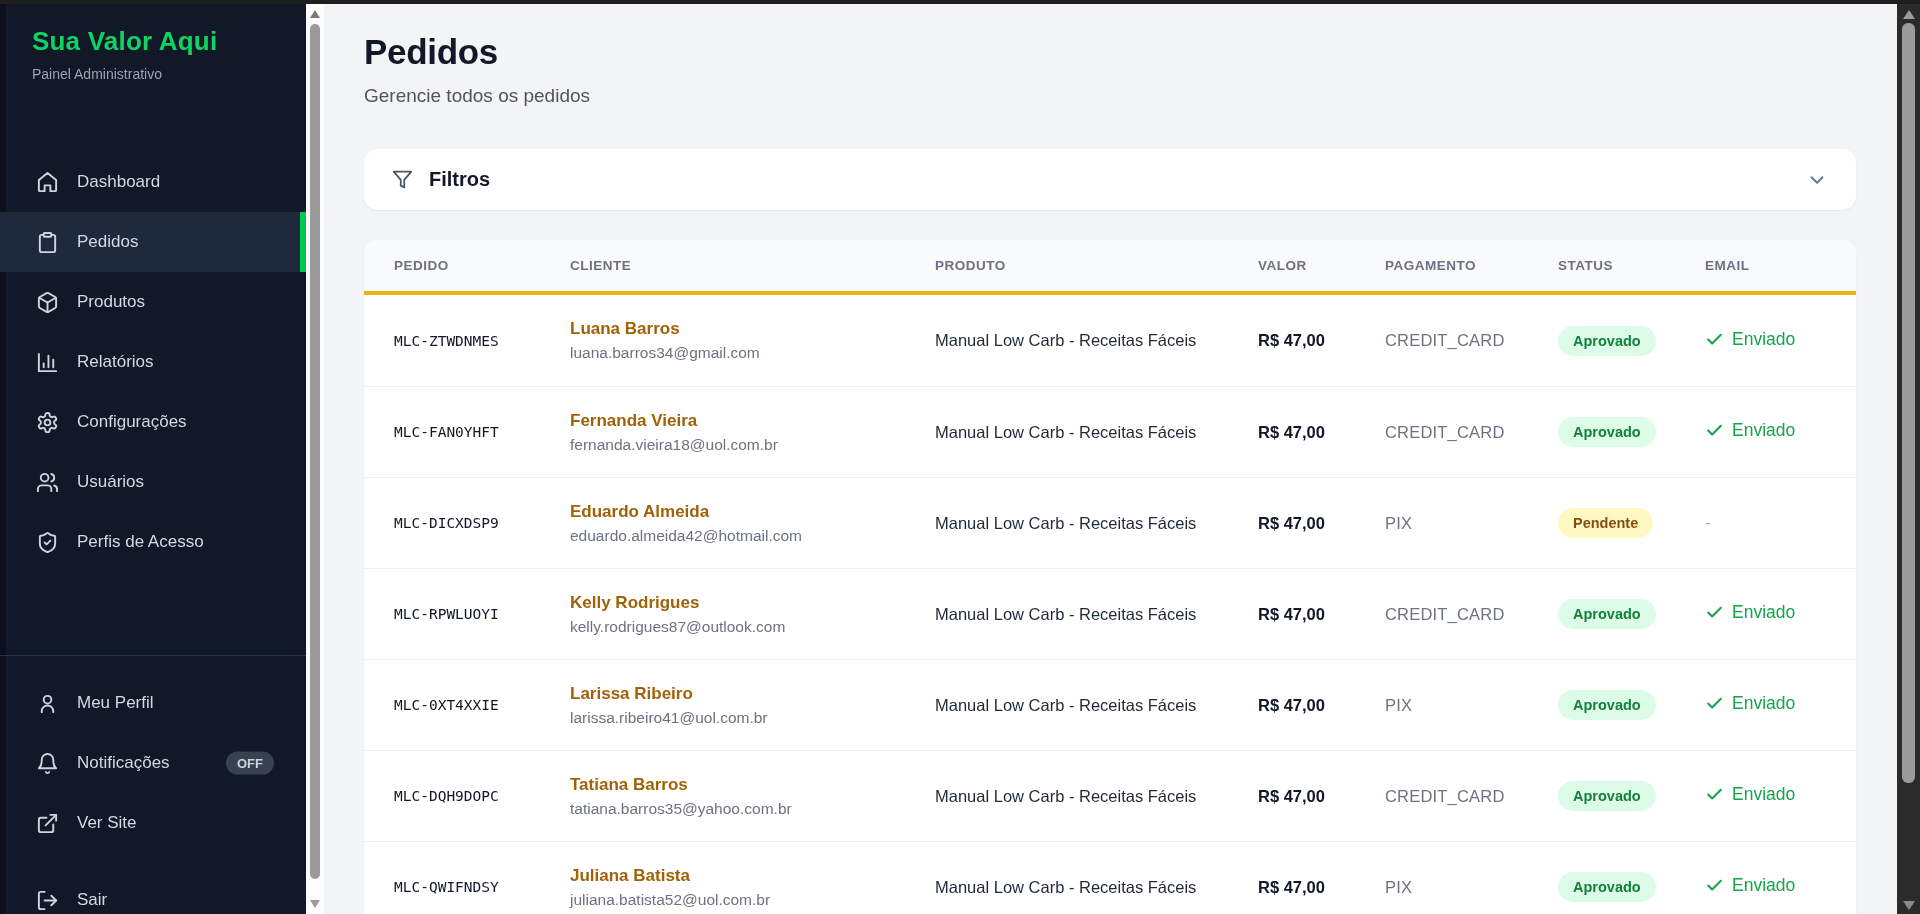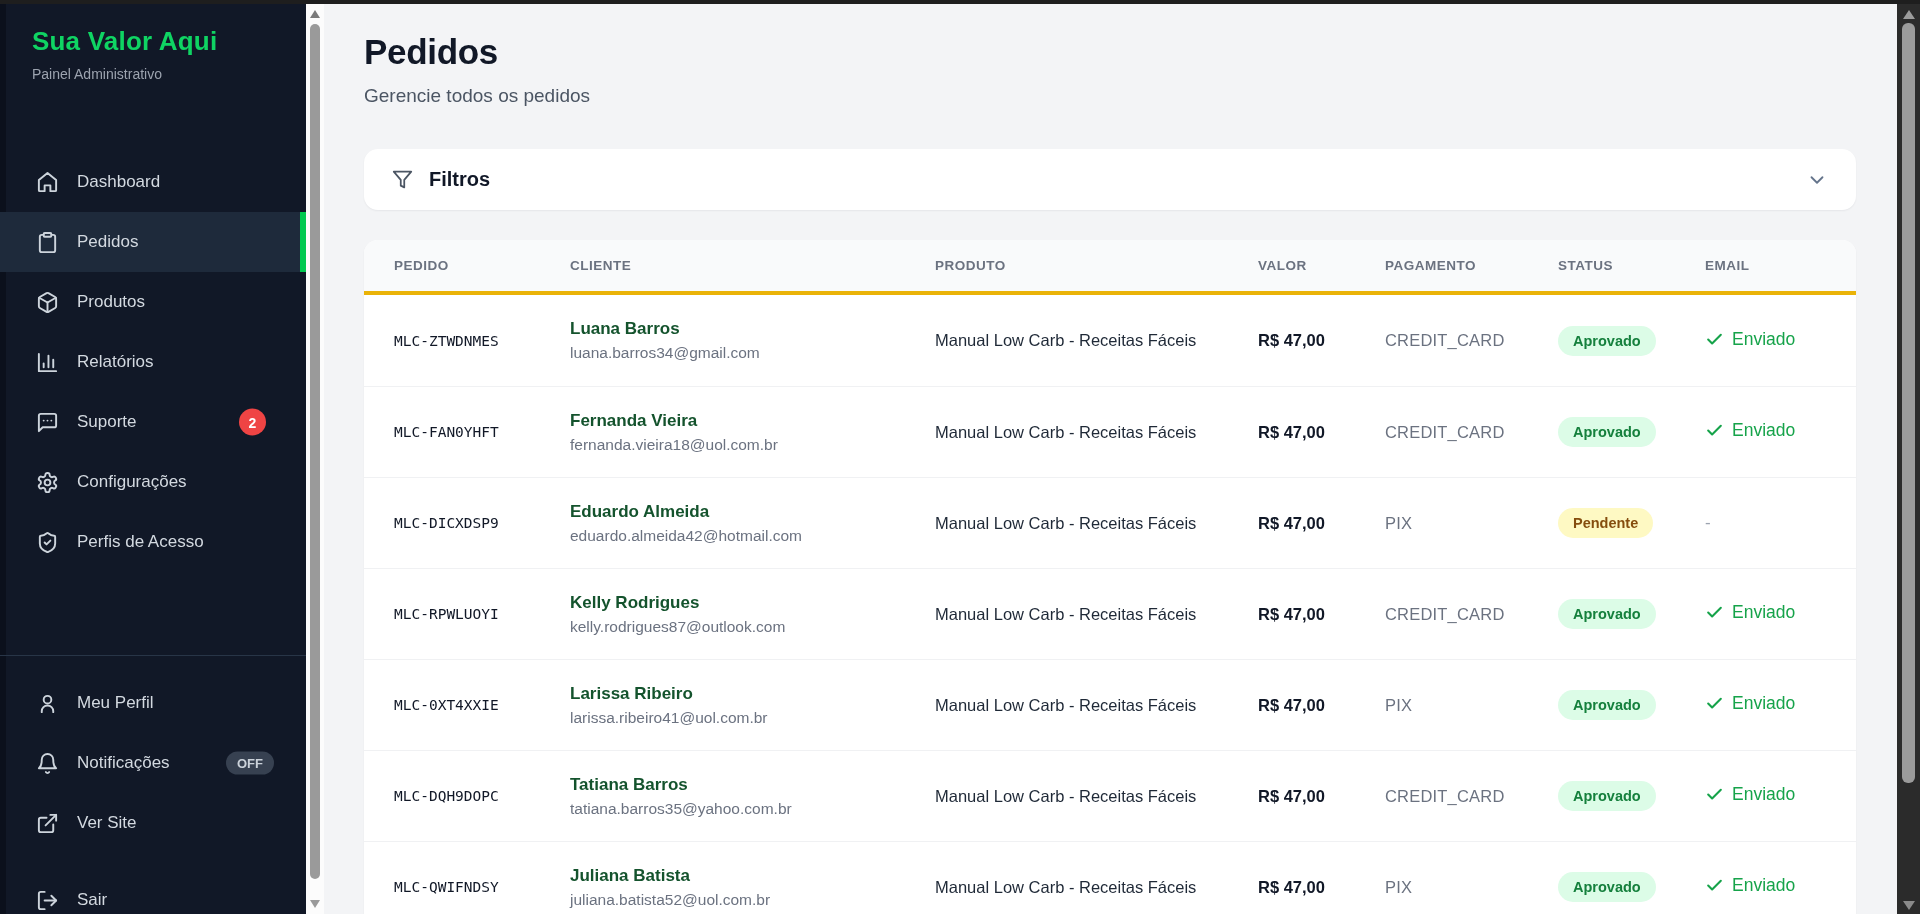--- a/index.html
+++ b/index.html
@@ -56,21 +56,21 @@
   .chevron-icon { margin-left:auto; width:22px; height:22px; color:#64748b; display:inline-flex; }
   .chevron-icon svg { width:22px; height:22px; }
 
   .table-card { margin-top:30px; background:#ffffff; border-radius:14px 14px 0 0; box-shadow:0 1px 2px rgba(16,24,40,.06); overflow:hidden; }
   .thead { display:flex; align-items:center; height:55px; background:#f9fafb; border-bottom:4px solid #eab308; padding-left:30px; }
   .th { font-size:13.5px; font-weight:700; color:#6b7280; letter-spacing:.5px; text-transform:uppercase; }
   .trow { display:flex; align-items:center; height:91px; padding-left:30px; background:#ffffff; }
   .trow + .trow { border-top:1px solid #f0f1f3; }
   .c1 { width:176px; } .c2 { width:365px; } .c3 { width:323px; } .c4 { width:127px; } .c5 { width:173px; } .c6 { width:147px; } .c7 { flex:1; }
   .order-id { font-family:"DejaVu Sans Mono", monospace; font-size:14.5px; color:#111827; }
-  .client-name { font-size:17px; font-weight:700; color:#14532d; }
+  .client-name { font-size:17px; font-weight:700; color:#a16207; }
   .client-email { margin-top:5px; font-size:15.5px; color:#6b7280; }
   .td-product { font-size:16.5px; color:#1f2937; }
   .td-value { font-size:16.5px; font-weight:700; color:#111827; }
   .td-payment { font-size:16.5px; color:#6b7280; letter-spacing:.2px; }
   .pill { display:inline-block; padding:7px 15px; border-radius:999px; font-size:14.5px; font-weight:700; }
   .pill[data-status="Aprovado"] { background:#dcfce7; color:#15803d; }
   .pill[data-status="Pendente"] { background:#fef9c3; color:#854d0e; }
   .email-sent { display:inline-flex; align-items:center; gap:8px; font-size:17.5px; color:#16a34a; }
   .check-icon { width:19px; height:19px; display:inline-flex; color:#16a34a; }
   .check-icon svg { width:19px; height:19px; }
@@ -129,42 +129,44 @@
               <path d="M3 3v18h18"></path>
               <path d="M18 17V9"></path>
               <path d="M13 17V5"></path>
               <path d="M8 17v-4"></path>
             </svg>
           </span>
           <span class="nav-label">Relatórios</span>
 
         </div>
 
-        <div class="nav-item">
-          <span class="nav-icon">
-            <svg viewBox="0 0 24 24" fill="none" stroke="currentColor" stroke-width="2" stroke-linecap="round" stroke-linejoin="round">
-              <path d="M21 15a2 2 0 0 1-2 2H7l-4 4V5a2 2 0 0 1 2-2h14a2 2 0 0 1 2 2z"></path>
-              <path d="M8 10h.01M12 10h.01M16 10h.01"></path>
-            </svg>
-          </span>
-          <span class="nav-label">Suporte</span>
-          <span class="nav-badge" data-badge-style="red-circle">2</span>
-        </div>
 
         <div class="nav-item">
           <span class="nav-icon">
             <svg viewBox="0 0 24 24" fill="none" stroke="currentColor" stroke-width="2" stroke-linecap="round" stroke-linejoin="round">
               <circle cx="12" cy="12" r="3"></circle>
               <path d="M12.22 2h-.44a2 2 0 0 0-2 2v.18a2 2 0 0 1-1 1.73l-.43.25a2 2 0 0 1-2 0l-.15-.08a2 2 0 0 0-2.73.73l-.22.38a2 2 0 0 0 .73 2.73l.15.1a2 2 0 0 1 1 1.72v.51a2 2 0 0 1-1 1.74l-.15.09a2 2 0 0 0-.73 2.73l.22.38a2 2 0 0 0 2.73.73l.15-.08a2 2 0 0 1 2 0l.43.25a2 2 0 0 1 1 1.73V20a2 2 0 0 0 2 2h.44a2 2 0 0 0 2-2v-.18a2 2 0 0 1 1-1.73l.43-.25a2 2 0 0 1 2 0l.15.08a2 2 0 0 0 2.73-.73l.22-.39a2 2 0 0 0-.73-2.73l-.15-.08a2 2 0 0 1-1-1.74v-.5a2 2 0 0 1 1-1.74l.15-.09a2 2 0 0 0 .73-2.73l-.22-.38a2 2 0 0 0-2.73-.73l-.15.08a2 2 0 0 1-2 0l-.43-.25a2 2 0 0 1-1-1.73V4a2 2 0 0 0-2-2z"></path>
             </svg>
           </span>
           <span class="nav-label">Configurações</span>
 
         </div>
 
+        <div class="nav-item">
+          <span class="nav-icon">
+            <svg viewBox="0 0 24 24" fill="none" stroke="currentColor" stroke-width="2" stroke-linecap="round" stroke-linejoin="round">
+              <path d="M16 21v-2a4 4 0 0 0-4-4H6a4 4 0 0 0-4 4v2"></path>
+              <circle cx="9" cy="7" r="4"></circle>
+              <path d="M22 21v-2a4 4 0 0 0-3-3.87"></path>
+              <path d="M16 3.13a4 4 0 0 1 0 7.75"></path>
+            </svg>
+          </span>
+          <span class="nav-label">Usuários</span>
+
+        </div>
 
         <div class="nav-item">
           <span class="nav-icon">
             <svg viewBox="0 0 24 24" fill="none" stroke="currentColor" stroke-width="2" stroke-linecap="round" stroke-linejoin="round">
               <path d="M20 13c0 5-3.5 7.5-7.66 8.95a1 1 0 0 1-.67-.01C7.5 20.5 4 18 4 13V6a1 1 0 0 1 1-1c2 0 4.5-1.2 6.24-2.72a1 1 0 0 1 1.52 0C14.51 3.81 17 5 19 5a1 1 0 0 1 1 1z"></path>
               <path d="m9 12 2 2 4-4"></path>
             </svg>
           </span>
           <span class="nav-label">Perfis de Acesso</span>
 

